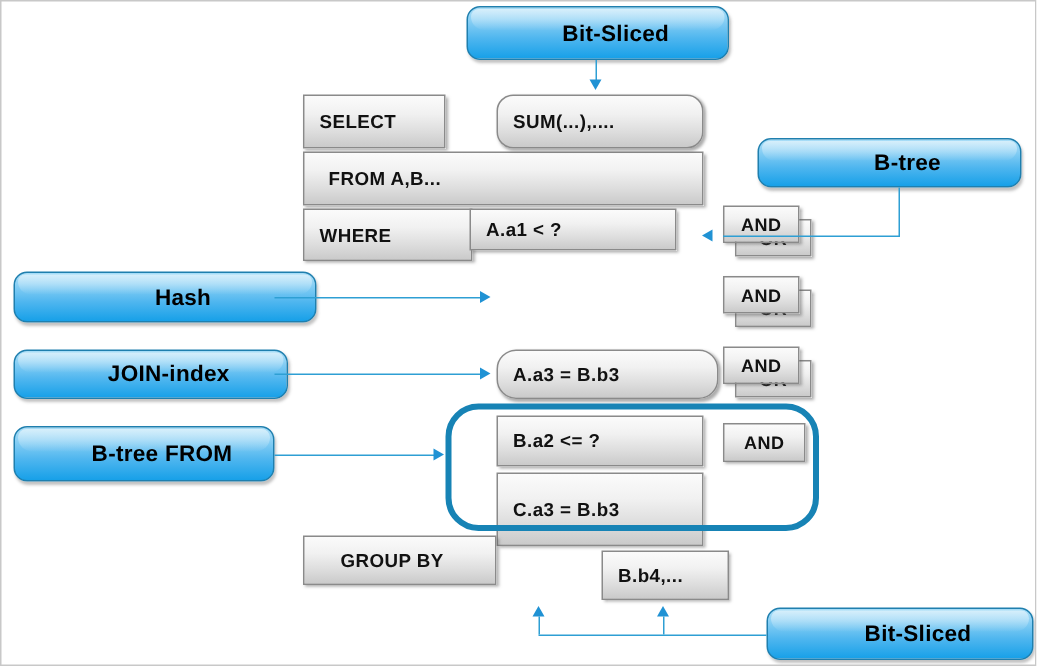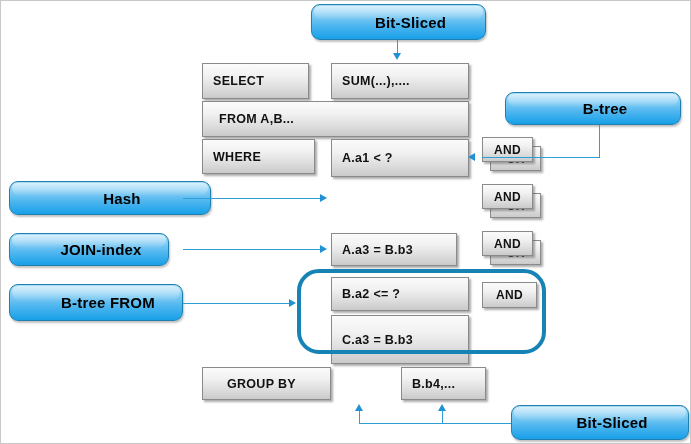--- a/index.html
+++ b/index.html
@@ -94,32 +94,32 @@
 <div id="canvas">
 
   <div class="blue-box" style="left:310px;top:3px;width:175px;height:36px;">
     <span class="inner-hl"></span>
     <span class="lbl">Bit-Sliced</span>
   </div>
 
   <div class="vline" style="left:396px;top:39px;height:15px;"></div>
   <div class="arrow-d" style="left:392px;top:52px;"></div>
 
-  <div class="gray-box" style="left:201px;top:62px;width:107px;height:36px;">SELECT</div>
+  <div class="gray-box" style="left:201px;top:62px;width:95px;height:36px;">SELECT</div>
 
   <div class="gray-box" style="left:201px;top:100px;width:267px;height:36px;padding-left:16px;">FROM     A,B...</div>
 
   <div class="gray-box" style="left:201px;top:138px;width:113px;height:35px;">WHERE</div>
 
-  <div class="gray-box" style="left:330px;top:62px;width:138px;height:36px;">SUM(...),....</div>
+  <div class="gray-box" style="left:330px;top:62px;width:138px;height:36px;border-radius:11px;">SUM(...),....</div>
 
-  <div class="gray-box" style="left:330px;top:138px;width:138px;height:38px;">A.a1 &lt; ?</div>
+  <div class="gray-box" style="left:312px;top:138px;width:138px;height:28px;">A.a1 &lt; ?</div>
 
 
-  <div class="gray-box" style="left:330px;top:232px;width:126px;height:33px;">A.a3 = B.b3</div>
+  <div class="gray-box" style="left:330px;top:232px;width:148px;height:33px;border-radius:13px;">A.a3 = B.b3</div>
 
   <div class="gray-box" style="left:330px;top:276px;width:138px;height:34px;">B.a2 &lt;= ?</div>
 
   <div class="gray-box" style="left:330px;top:314px;width:138px;height:49px;">C.a3 = B.b3</div>
 
   <div class="gray-box center" style="left:489px;top:145px;width:51px;height:25px;font-size:12px;">OR</div>
   <div class="gray-box center" style="left:481px;top:136px;width:51px;height:25px;font-size:12px;">AND</div>
 
   <div class="gray-box center" style="left:489px;top:192px;width:51px;height:25px;font-size:12px;">OR</div>
   <div class="gray-box center" style="left:481px;top:183px;width:51px;height:25px;font-size:12px;">AND</div>
@@ -140,35 +140,35 @@
   <div class="hline" style="left:481px;top:156px;width:118px;"></div>
   <div class="arrow-l" style="left:467px;top:152px;"></div>
 
   <div class="blue-box" style="left:8px;top:180px;width:202px;height:34px;">
     <span class="inner-hl"></span>
     <span class="lbl">Hash</span>
   </div>
   <div class="hline" style="left:182px;top:197px;width:138px;"></div>
   <div class="arrow-r" style="left:319px;top:193px;"></div>
 
-  <div class="blue-box" style="left:8px;top:232px;width:160px;height:33px;">
+  <div class="blue-box" style="left:8px;top:232px;width:183px;height:33px;">
     <span class="inner-hl"></span>
     <span class="lbl">JOIN-index</span>
   </div>
   <div class="hline" style="left:182px;top:248px;width:138px;"></div>
   <div class="arrow-r" style="left:319px;top:244px;"></div>
 
   <div class="blue-box" style="left:8px;top:283px;width:174px;height:37px;">
     <span class="inner-hl"></span>
     <span class="lbl">B-tree FROM</span>
   </div>
   <div class="hline" style="left:182px;top:302px;width:108px;"></div>
   <div class="arrow-r" style="left:288px;top:298px;"></div>
 
-  <div class="gray-box" style="left:201px;top:366px;width:129px;height:33px;padding-left:24px;">GROUP BY</div>
+  <div class="gray-box" style="left:201px;top:356px;width:129px;height:33px;padding-left:24px;">GROUP BY</div>
   <div class="gray-box" style="left:400px;top:366px;width:85px;height:33px;">B.b4,...</div>
 
   <div class="blue-box" style="left:510px;top:404px;width:178px;height:35px;">
     <span class="inner-hl"></span>
     <span class="lbl">Bit-Sliced</span>
   </div>
 
   <div class="hline" style="left:358px;top:422px;width:152px;"></div>
 
   <div class="vline" style="left:358px;top:410px;height:12px;"></div>

